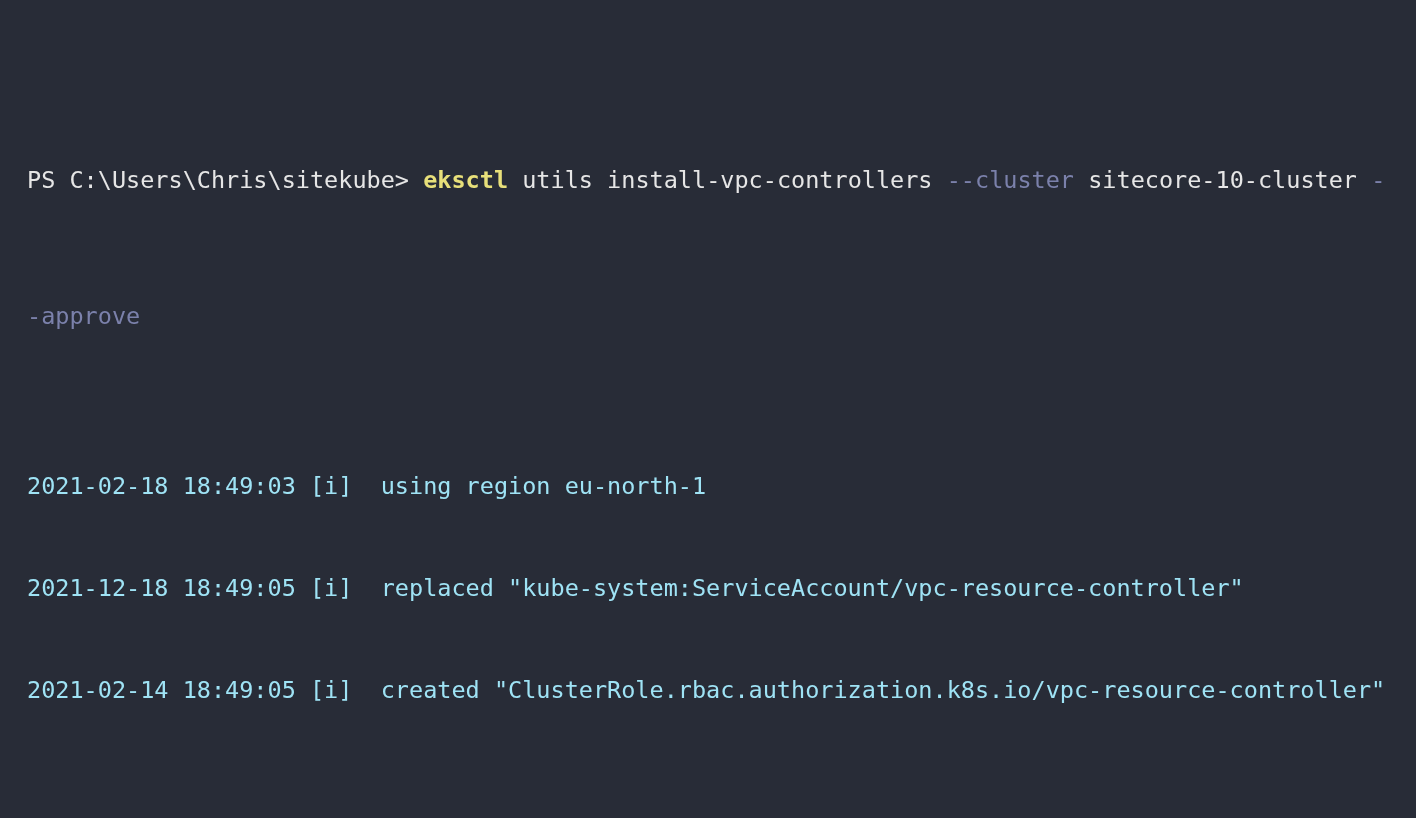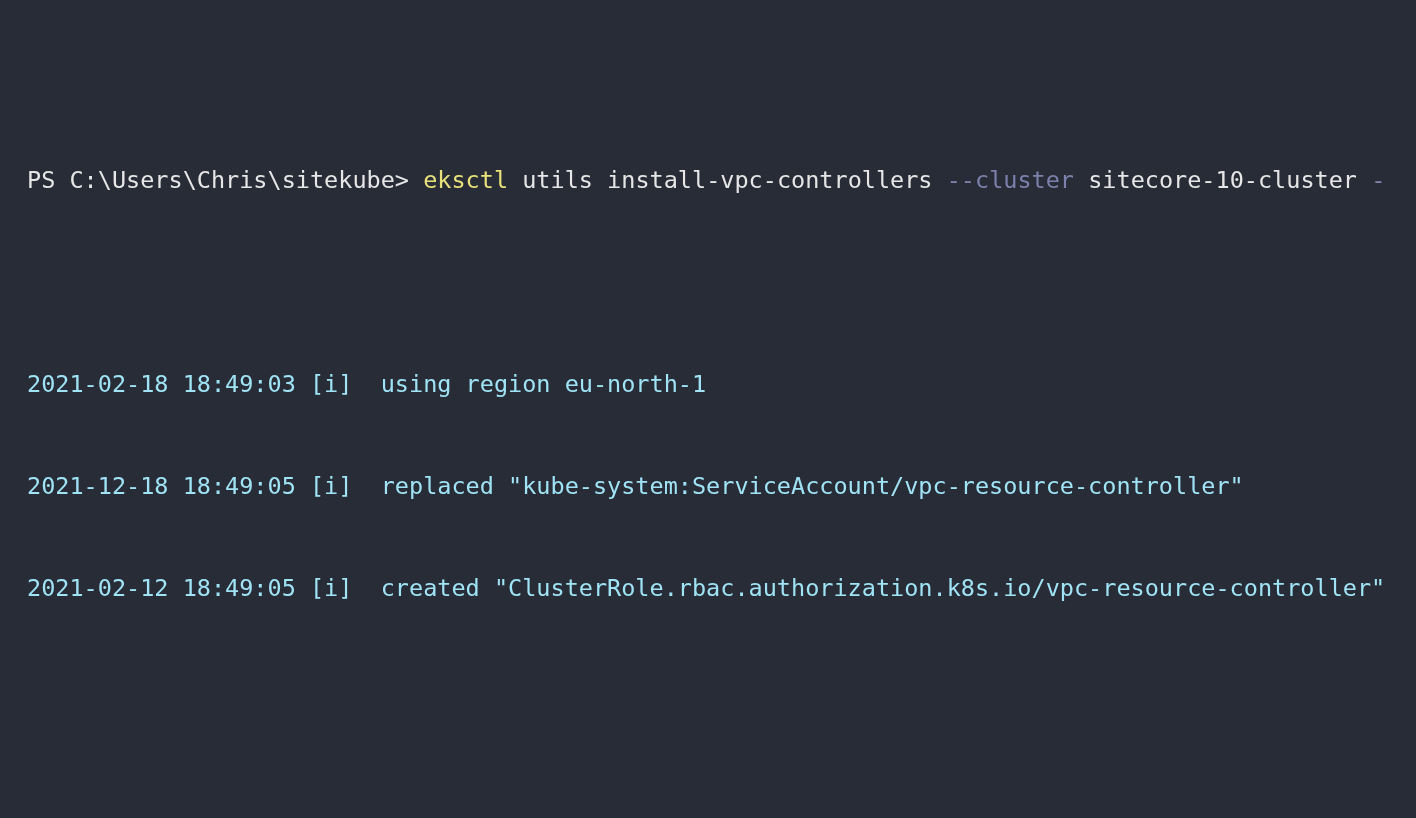--- a/index.html
+++ b/index.html
@@ -28,37 +28,38 @@
   }
   .row {
     height: 34px;
     white-space: pre;
   }
   .row.blank { height: 34px; }
 
   
   .c-white   { color: #e6e6e6; }
   .c-cyan    { color: #9fe3f5; margin-top: 20px; }
-  .c-yellow  { color: #e8e07a; }
+  .c-yellow  { color: #e8e07a; font-weight: bold; }
   .c-muted   { color: #7b81ab; }
 </style>
 </head>
 <body>
 
 <div id="terminal">
   <div id="screen">
 
     
     <div class="row"><span class="c-white">PS C:\Users\Chris\sitekube&gt;</span><span class="c-white"> </span><span class="c-yellow">eksctl</span><span class="c-white"> </span><span class="c-white">utils install-vpc-controllers</span><span class="c-white"> </span><span class="c-muted">--cluster</span><span class="c-white"> </span><span class="c-white">sitecore-10-cluster</span><span class="c-muted"> -</span></div>
 
+    <div class="row"><span class="c-muted">-approve</span></div>
 
     
     <div class="row"><span class="c-cyan">2021-02-18 18:49:03 [i]  using region eu-north-1</span></div>
     <div class="row"><span class="c-cyan">2021-12-18 18:49:05 [i]  replaced "kube-system:ServiceAccount/vpc-resource-controller"</span></div>
-    <div class="row"><span class="c-cyan">2021-02-12 18:49:05 [i]  created "ClusterRole.rbac.authorization.k8s.io/vpc-resource-controller"</span></div>
+    <div class="row"><span class="c-cyan">2021-02-14 18:49:05 [i]  created "ClusterRole.rbac.authorization.k8s.io/vpc-resource-controller"</span></div>
     <div class="row blank"><span class="c-cyan"></span></div>
     
     
     
     
     
     
     
     
     

